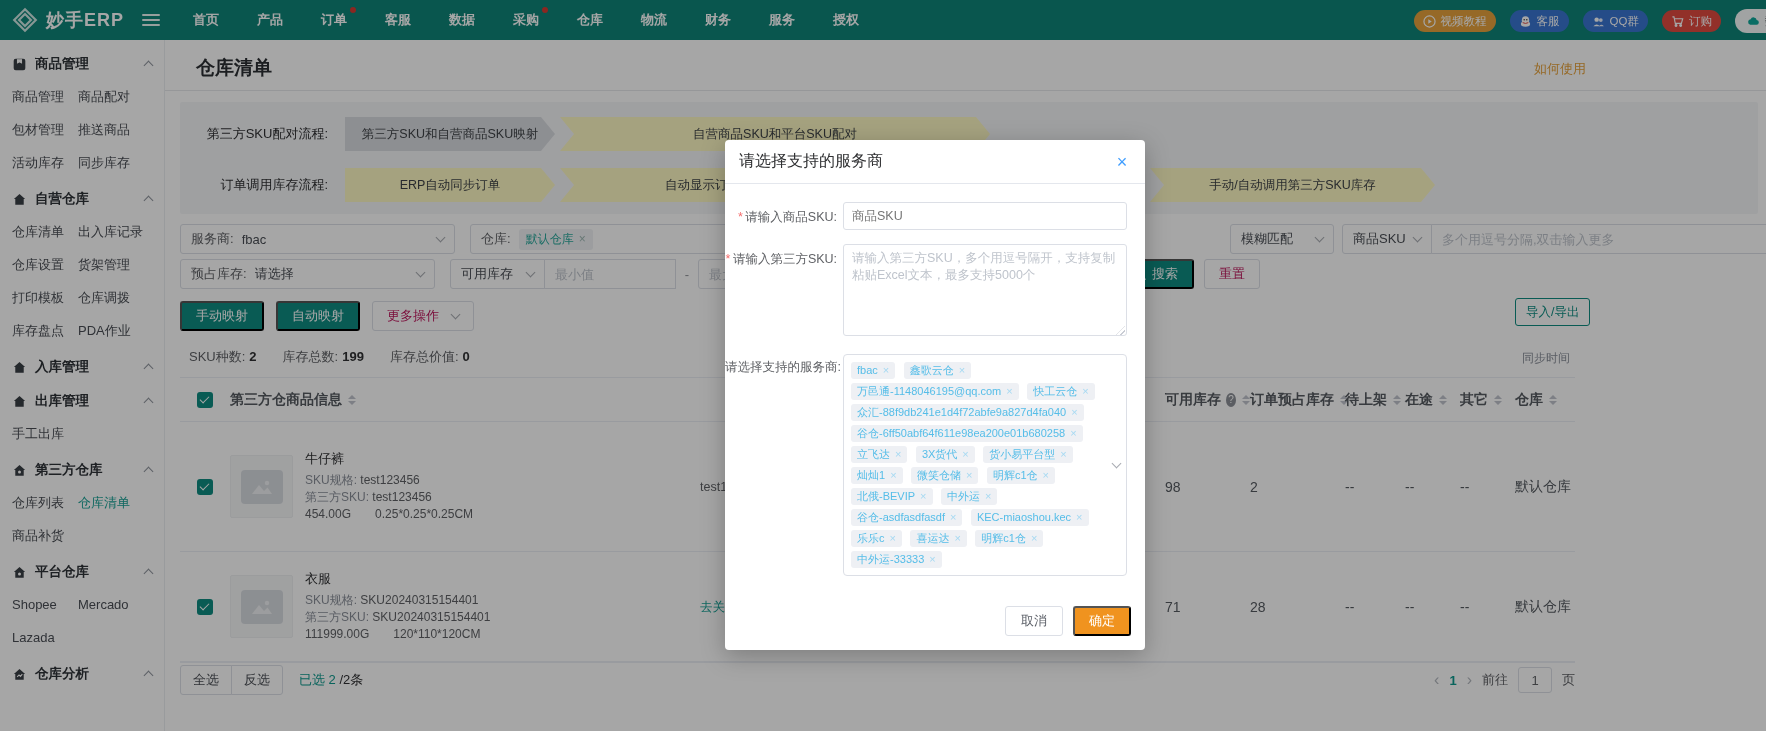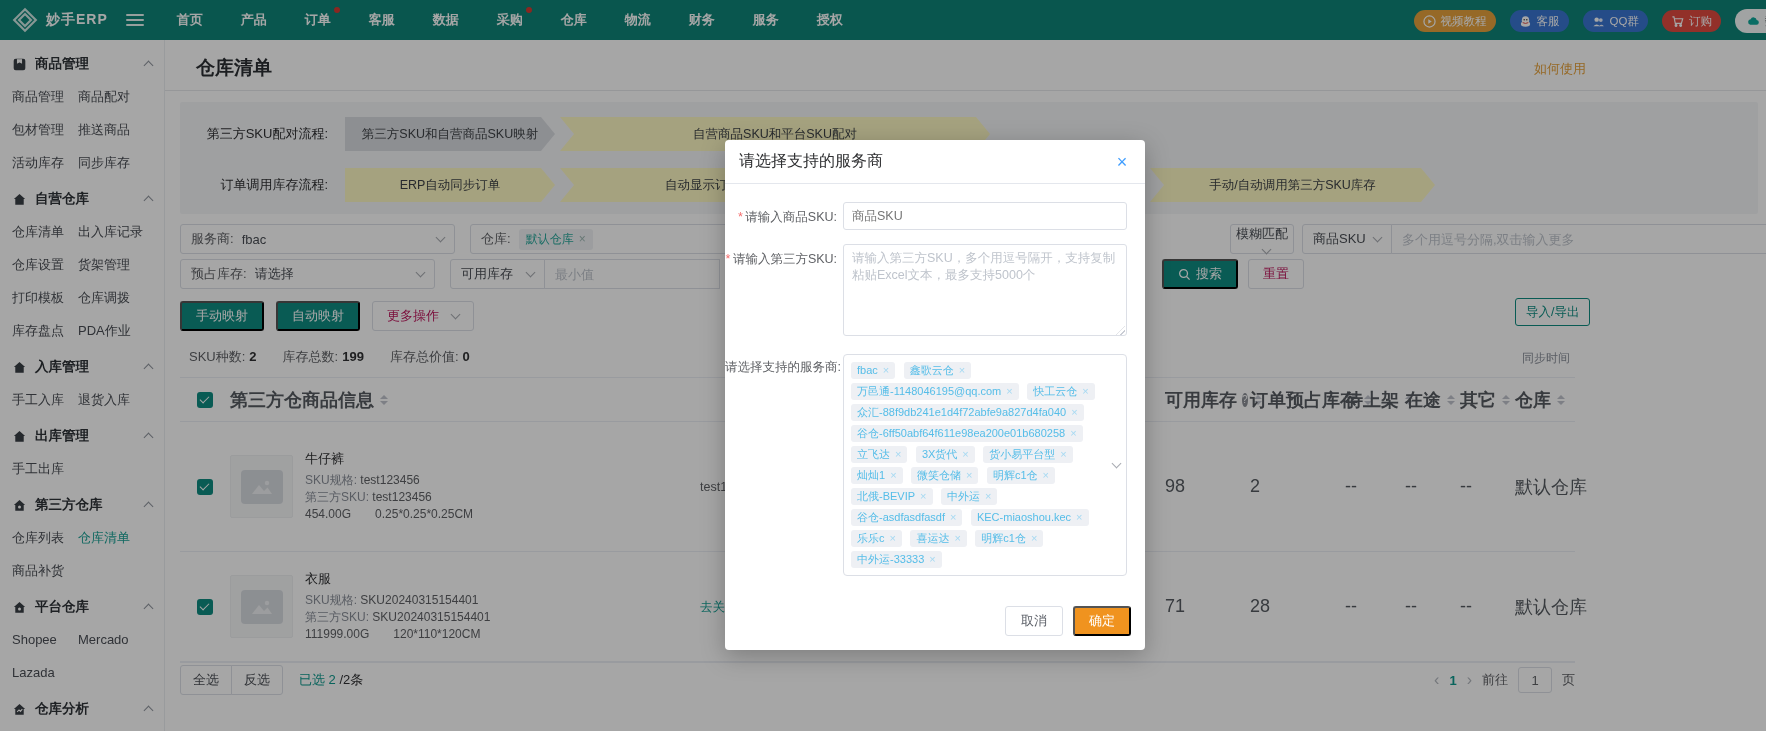--- a/index.html
+++ b/index.html
@@ -3,21 +3,21 @@
 <meta charset="utf-8">
 <style>
   * { margin:0; padding:0; box-sizing:border-box; }
   html,body { width:1766px; height:731px; overflow:hidden; }
   body { position:relative; background:#fff; font-family:"Liberation Sans","DejaVu Sans",sans-serif; color:#303133; }
 
   
   .topnav { position:absolute; left:0; top:0; width:1766px; height:40px; background:#0e8478; display:flex; align-items:center; }
   .brand { display:flex; align-items:center; gap:8px; padding:0 10px 0 12px; }
   .logo-svg { width:26px; height:26px; }
-  .brand-name { color:#fff; font-size:14px; font-weight:bold; letter-spacing:1px; }
+  .brand-name { color:#fff; font-size:18px; font-weight:bold; letter-spacing:1px; }
   .burger { width:18px; height:12px; margin:0 14px 0 8px; display:flex; flex-direction:column; justify-content:space-between; cursor:pointer; }
   .burger i { display:block; height:2px; background:#e8f4f2; border-radius:1px; }
   .nav-menu { display:flex; align-items:center; }
   .nav-item { position:relative; color:#fff; font-size:13px; font-weight:600; padding:0 19px; line-height:40px; cursor:pointer; }
   .nav-item .dot { position:absolute; top:7px; right:10px; width:6px; height:6px; border-radius:50%; background:#d43c33; }
   .nav-actions { position:absolute; right:-34px; top:9px; display:flex; align-items:center; gap:14px; }
   .nav-btn { height:22px; display:inline-flex; align-items:center; gap:5px; border-radius:11px; padding:0 9px; font-size:11.5px; color:#fff; cursor:pointer; white-space:nowrap; }
   .nav-btn.orange { background:#e6a23c; }
   .nav-btn.blue { background:#3a76d2; }
   .nav-btn.red { background:#e14b40; }
@@ -76,21 +76,21 @@
   .stats b { color:#303133; font-weight:600; margin-left:4px; }
 
   
   .tbl { position:absolute; left:15px; top:337px; width:1395px; border:1px solid #ebeef5; border-left:none; border-right:none; }
   .trow { display:flex; align-items:center; position:relative; }
   .thead { height:44px; border-bottom:1px solid #ebeef5; font-size:13px; color:#50555b; font-weight:600; }
   .tr1 { height:130px; border-bottom:1px solid #ebeef5; }
   .tr2 { height:110px; border-bottom:1px solid #ebeef5; }
   .c-prod { width:985px; display:flex; align-items:center; padding-left:17px; }
   .c-av{width:85px;} .c-re{width:95px;} .c-sh{width:60px;} .c-tr{width:55px;} .c-ot{width:55px;} .c-wh{width:60px;}
-  .cell { font-size:18px; color:#565b61; display:flex; align-items:center; white-space:nowrap; }
+  .cell { font-size:14px; color:#565b61; display:flex; align-items:center; white-space:nowrap; }
   .cb { width:16px; height:16px; background:#0f8d82; border-radius:3px; position:relative; flex:0 0 auto; cursor:pointer; }
   .cb::after { content:""; position:absolute; left:5px; top:2.5px; width:4px; height:8px; border:solid #fff; border-width:0 1.8px 1.8px 0; transform:rotate(45deg); }
   .ph-label { margin-left:17px; }
   .sortic { display:inline-flex; flex-direction:column; gap:2px; margin-left:6px; }
   .sortic i { display:block; width:0; height:0; border:4px solid transparent; }
   .sortic .up { border-bottom-color:#c0c4cc; border-top-width:0; }
   .sortic .dn { border-top-color:#c0c4cc; border-bottom-width:0; }
   .qmark { width:14px; height:14px; border-radius:50%; background:#8c9097; color:#fff; font-size:10px; display:inline-flex; align-items:center; justify-content:center; margin-left:5px; font-weight:400; }
   .qmark::after { content:"?"; }
   .pimg { width:63px; height:63px; margin-left:17px; background:#f6f7f8; border:1px solid #eef0f2; border-radius:2px; display:flex; align-items:center; justify-content:center; flex:0 0 auto; }
@@ -245,24 +245,20 @@
     <span class="sitem">PDA作业</span>
   </div>
 
   <div class="sgroup">
     <svg class="gicon" viewBox="0 0 16 16">
         <path d="M8 2 L14 7.5 H12.5 V13.5 H3.5 V7.5 H2 Z" fill="#3a3f45"></path>
       </svg>
     <span class="glabel">入库管理</span>
     <i class="chev-up"></i>
   </div>
-  <div class="sitems">
-    <span class="sitem">手工入库</span>
-    <span class="sitem">退货入库</span>
-  </div>
 
   <div class="sgroup">
     <svg class="gicon" viewBox="0 0 16 16">
         <path d="M8 2 L14 7.5 H12.5 V13.5 H3.5 V7.5 H2 Z" fill="#3a3f45"></path>
       </svg>
     <span class="glabel">出库管理</span>
     <i class="chev-up"></i>
   </div>
   <div class="sitems">
     <span class="sitem">手工出库</span>
@@ -332,42 +328,42 @@
       <span class="fval">fbac</span>
       <i class="caret-dn"></i>
     </div>
     <div class="fctl" style="width:280px;margin-left:15px;">
       <span class="flab">仓库:</span>
       <span class="wtag">
           <span>默认仓库</span>
           <i class="x">×</i>
         </span>
     </div>
-    <div class="fctl" style="width:64px;margin-left:480px;flex-direction:column;">
+    <div class="fctl" style="width:104px;margin-left:480px;">
       <span class="fval">模糊匹配</span>
       <i class="caret-dn"></i>
     </div>
     <div class="fctl" style="width:90px;margin-left:8px;border-radius:3px 0 0 3px;">
       <span class="fval">商品SKU</span>
       <i class="caret-dn"></i>
     </div>
     <input class="fin" style="width: 380px; margin-left: -1px; border-radius: 0px 3px 3px 0px;" placeholder="多个用逗号分隔,双击输入更多">
   </div>
 
   <div class="f-row r2">
     <div class="fctl" style="width:255px;">
       <span class="flab">预占库存:</span>
       <span class="fval ph">请选择</span>
       <i class="caret-dn"></i>
     </div>
     <div class="fctl" style="width:95px;margin-left:15px;border-radius:3px 0 0 3px;">
       <span class="fval">可用库存</span>
       <i class="caret-dn"></i>
     </div>
-    <input class="fin" style="width: 176px; margin-left: -1px; border-radius: 0px;" placeholder="最小值">
+    <input class="fin" style="width: 132px; margin-left: -1px; border-radius: 0px;" placeholder="最小值">
     <span class="sep">-</span>
     <input class="fin" style="width: 150px;" placeholder="最大值">
     <button class="btn teal" style="margin-left:270px;">
       <svg width="13" height="13" viewBox="0 0 14 14" fill="none" stroke="#fff" stroke-width="1.4">
           <circle cx="6" cy="6" r="4.2"></circle>
           <path d="M9.2 9.2 L12.5 12.5"></path>
         </svg>
       <span>搜索</span>
     </button>
     <button class="btn plain" style="margin-left:10px;">

